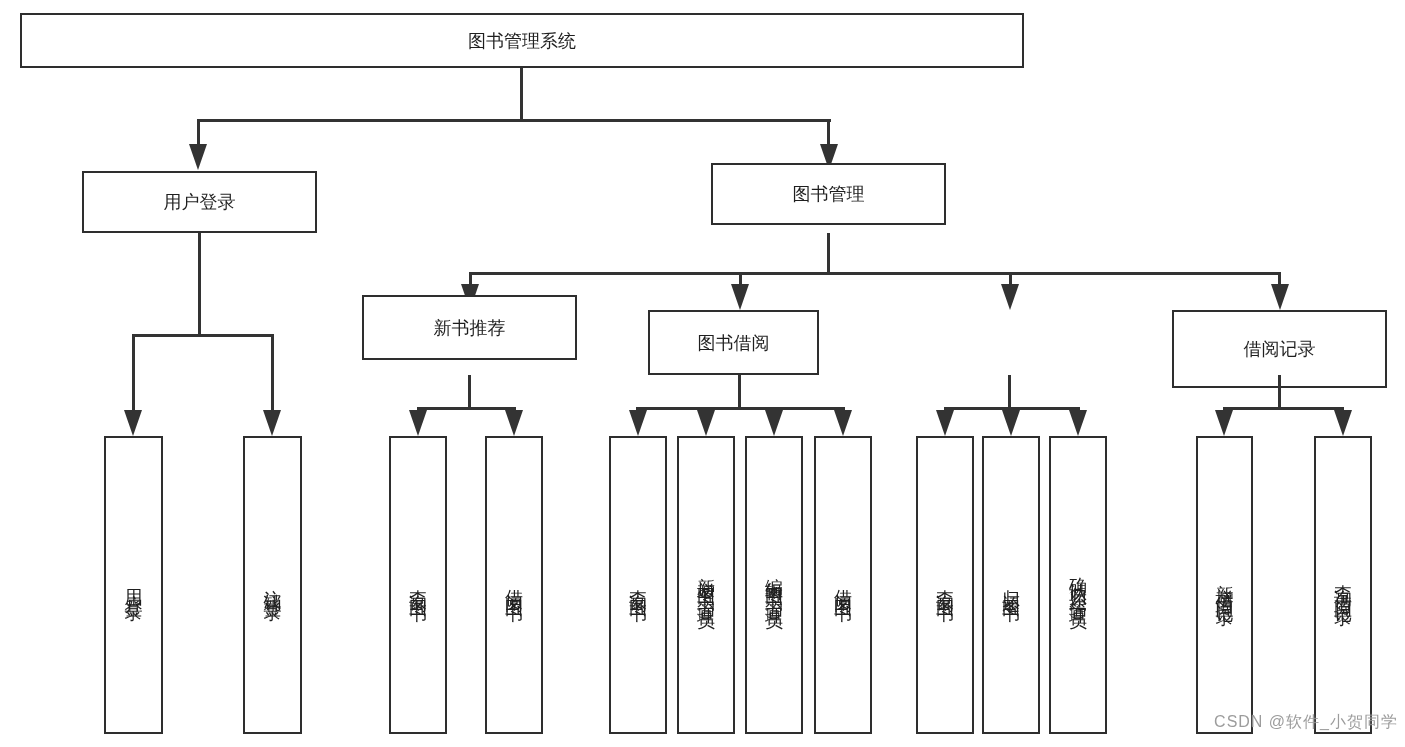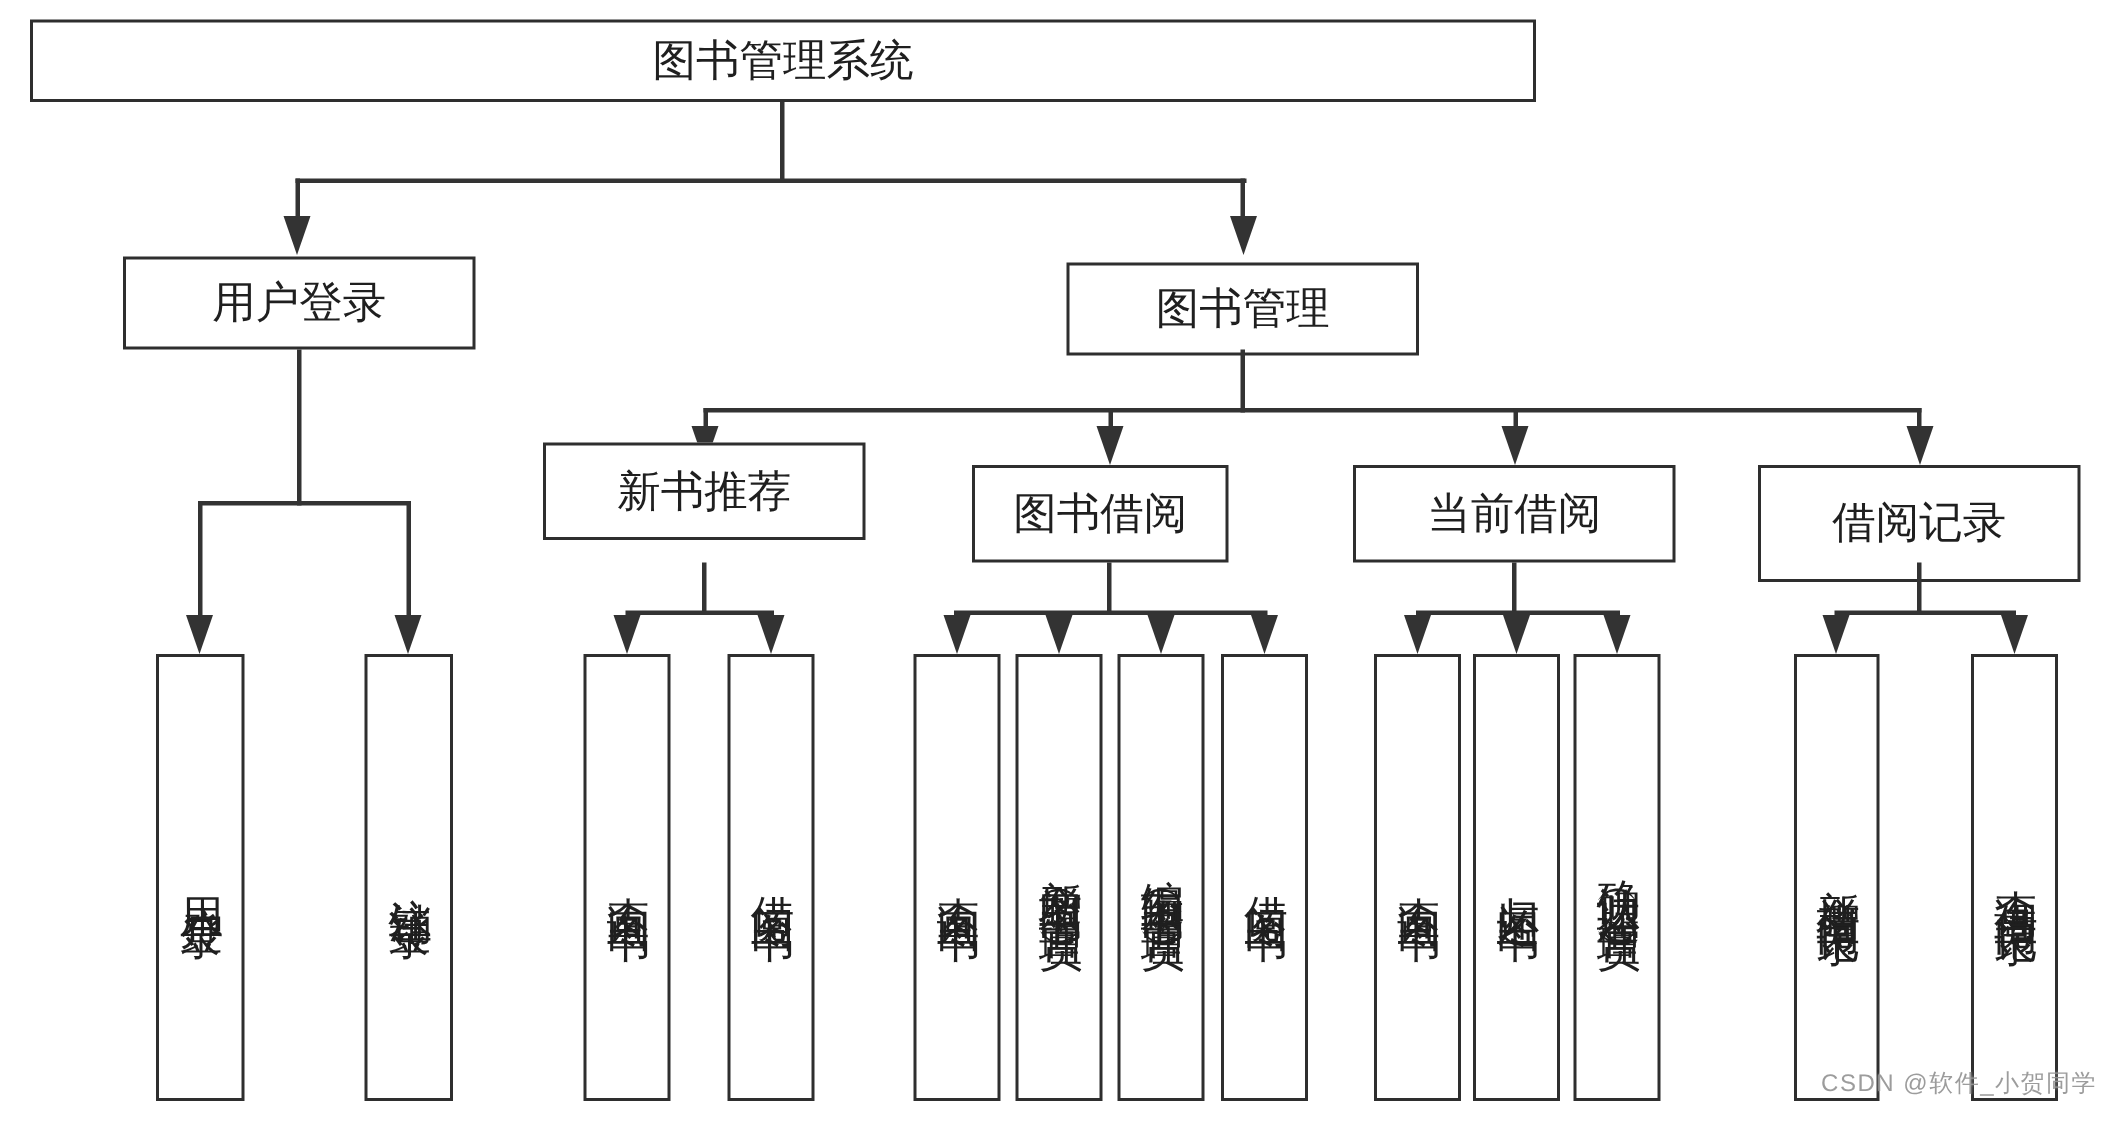--- a/index.html
+++ b/index.html
@@ -12,21 +12,21 @@
     overflow: hidden;
   }
   .box {
     position: absolute;
     box-sizing: border-box;
     border: 2px solid #2e2e2e;
     background: #ffffff;
     display: flex;
     align-items: center;
     justify-content: center;
-    font-size: 29px;
+    font-size: 18px;
     color: #1f1f1f;
     white-space: nowrap;
   }
   .leaf span {
     writing-mode: vertical-rl;
     text-orientation: mixed;
     letter-spacing: 5px;
     line-height: 1;
   }
   .vl { position: absolute; width: 3px; background: #333333; }
@@ -57,21 +57,21 @@
   <div class="box" style="left:20px; top:13px; width:1004px; height:55px;">图书管理系统</div>
 
   <div class="vl" style="left:520px; top:68px; height:52px;"></div>
   <div class="hl" style="left:197px; top:119px; width:634px;"></div>
   <div class="vl" style="left:197px; top:119px; height:32px;"></div>
   <div class="vl" style="left:827px; top:119px; height:32px;"></div>
   <div class="arr" style="left:189px; top:144px;"></div>
   <div class="arr" style="left:820px; top:144px;"></div>
 
   <div class="box" style="left:82px; top:171px; width:235px; height:62px;">用户登录</div>
-  <div class="box" style="left:711px; top:175px; width:235px; height:62px;">图书管理</div>
+  <div class="box" style="left:711px; top:163px; width:235px; height:62px;">图书管理</div>
 
   <div class="vl" style="left:198px; top:233px; height:104px;"></div>
   <div class="hl" style="left:132px; top:334px; width:142px;"></div>
   <div class="vl" style="left:132px; top:334px; height:80px;"></div>
   <div class="vl" style="left:271px; top:334px; height:80px;"></div>
   <div class="arr" style="left:124px; top:410px;"></div>
   <div class="arr" style="left:263px; top:410px;"></div>
 
   <div class="vl" style="left:827px; top:233px; height:42px;"></div>
   <div class="hl" style="left:469px; top:272px; width:812px;"></div>
@@ -79,21 +79,20 @@
   <div class="vl" style="left:739px; top:272px; height:16px;"></div>
   <div class="vl" style="left:1009px; top:272px; height:16px;"></div>
   <div class="vl" style="left:1278px; top:272px; height:16px;"></div>
   <div class="arr" style="left:461px; top:284px;"></div>
   <div class="arr" style="left:731px; top:284px;"></div>
   <div class="arr" style="left:1001px; top:284px;"></div>
   <div class="arr" style="left:1271px; top:284px;"></div>
 
   <div class="box" style="left:362px; top:295px; width:215px; height:65px;">新书推荐</div>
   <div class="box" style="left:648px; top:310px; width:171px; height:65px;">图书借阅</div>
-  <div class="box" style="left:902px; top:310px; width:215px; height:65px;">当前借阅</div>
   <div class="box" style="left:1172px; top:310px; width:215px; height:78px;">借阅记录</div>
 
   <div class="vl" style="left:468px; top:375px; height:35px;"></div>
   <div class="hl" style="left:417px; top:407px; width:99px;"></div>
   <div class="arr" style="left:409px; top:410px;"></div>
   <div class="arr" style="left:505px; top:410px;"></div>
 
   <div class="vl" style="left:738px; top:375px; height:35px;"></div>
   <div class="hl" style="left:636px; top:407px; width:209px;"></div>
   <div class="arr" style="left:629px; top:410px;"></div>

